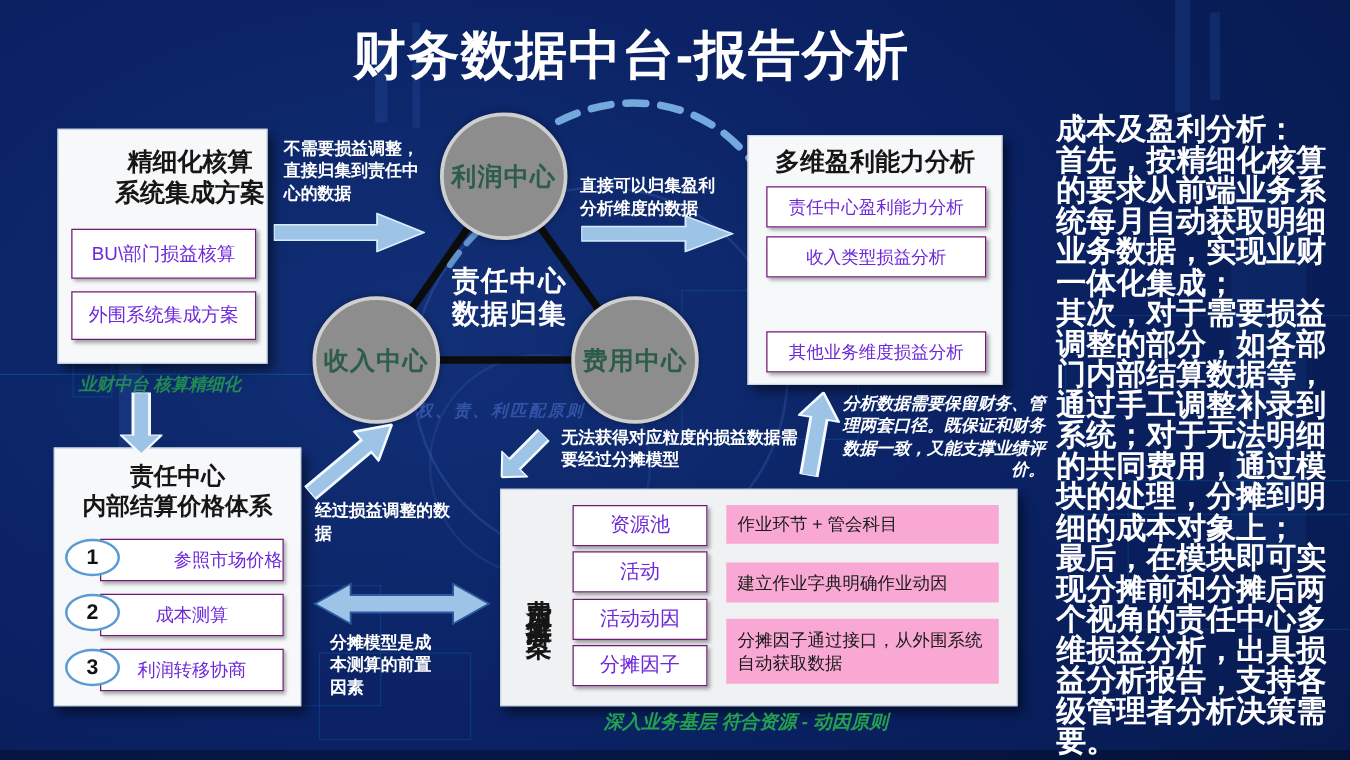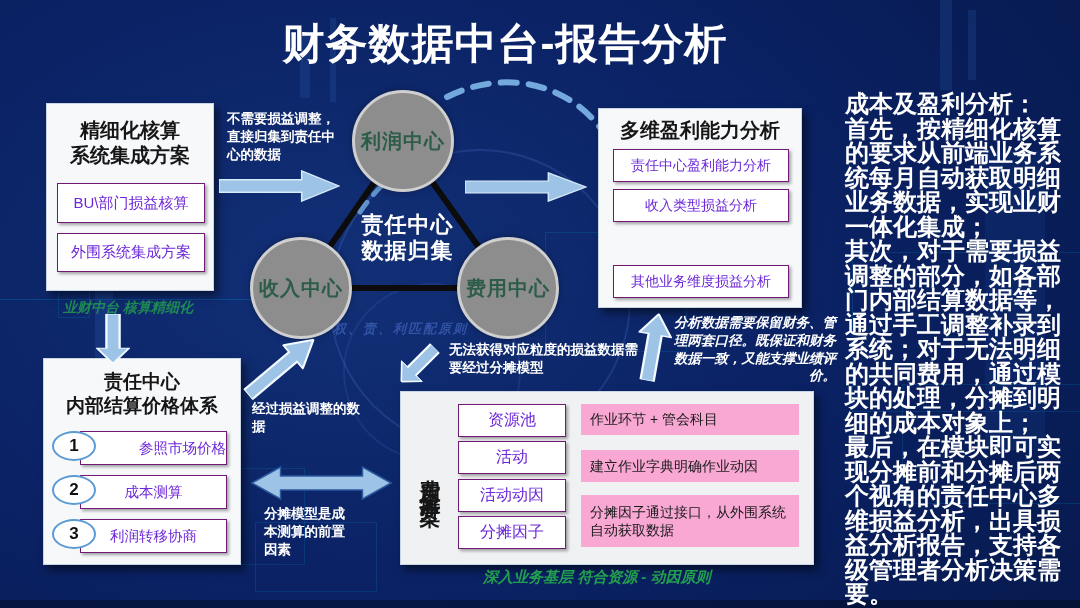--- a/index.html
+++ b/index.html
@@ -95,21 +95,21 @@
     <line x1="403" y1="141" x2="301" y2="288" stroke="#0c0c0c" stroke-width="6"></line>
     <line x1="403" y1="141" x2="508" y2="288" stroke="#0c0c0c" stroke-width="6"></line>
     <line x1="301" y1="288" x2="508" y2="288" stroke="#0c0c0c" stroke-width="6"></line>
     <path d="M 447,97 C 500,70 565,80 602,130" fill="none" stroke="#74a9dd" stroke-width="6" stroke-dasharray="16 12" stroke-linecap="round"></path>
     <path d="M 360,212 q 14,-20 26,-30" fill="none" stroke="#74a9dd" stroke-width="5" stroke-dasharray="12 10" stroke-linecap="round" opacity="0.8"></path>
   </svg>
 
   <div class="abs title" style="left:245px;top:16px;width:520px;">财务数据中台-报告分析</div>
 
   <div class="abs panel" style="left:46px;top:103px;width:166px;height:186px;">
-    <div class="abs box-title" style="left:0;top:14px;width:166px;font-size:20px;">精细化核算
+    <div class="abs box-title" style="left:0;top:14px;width:166px;font-size:20px;padding-left:22px;">精细化核算
 系统集成方案</div>
     <div class="subbox" style="left:10px;top:79px;width:146px;height:38px;font-size:15px;">
       <span>BU\部门损益核算</span>
     </div>
     <div class="subbox" style="left:10px;top:129px;width:146px;height:37px;font-size:15px;">
       <span>外围系统集成方案</span>
     </div>
   </div>
 
   <div class="circle" style="left:352px;top:90px;">
@@ -201,20 +201,21 @@
     <polygon points="0,11 82,11 82,1 119,18 82,35 82,25 0,25" fill="#9dc3e6" stroke="#f2f9ff" stroke-width="2.5"></polygon>
   </svg>
   <svg class="abs" style="left:619px;top:330px;width:68px;height:34px;transform:rotate(-80deg);" viewBox="0 0 120 36" preserveAspectRatio="none">
     <polygon points="0,11 82,11 82,1 119,18 82,35 82,25 0,25" fill="#9dc3e6" stroke="#f2f9ff" stroke-width="2.5"></polygon>
   </svg>
   <svg class="abs" style="left:250px;top:463px;width:143px;height:40px;" viewBox="0 0 150 40" preserveAspectRatio="none">
     <polygon points="2,20 32,4 32,13 118,13 118,4 148,20 118,36 118,27 32,27 32,36" fill="#9dc3e6" stroke="#2c5a9e" stroke-width="1.5"></polygon>
   </svg>
 
   <div class="note" style="left:227px;top:110px;width:114px;">不需要损益调整，直接归集到责任中心的数据</div>
+  <div class="note" style="left:464px;top:140px;width:112px;">直接可以归集盈利分析维度的数据</div>
   <div class="note" style="left:252px;top:400px;width:114px;">经过损益调整的数据</div>
   <div class="note" style="left:449px;top:341px;width:196px;">无法获得对应粒度的损益数据需要经过分摊模型</div>
   <div class="note note-italic" style="left:668px;top:314px;width:168px;text-align:right;">分析数据需要保留财务、管理两套口径。既保证和财务数据一致，又能支撑业绩评价。</div>
   <div class="note" style="left:264px;top:505px;width:88px;">分摊模型是成本测算的前置因素</div>
   <div class="abs green-note" style="left:63px;top:299px;font-size:14px;opacity:0.8;">业财中台 核算精细化</div>
   <div class="abs faint-note" style="left:333px;top:320px;font-size:13px;">权、责、利匹配原则</div>
   <div class="abs green-note" style="left:483px;top:568px;font-size:15px;">深入业务基层 符合资源 - 动因原则</div>
 
   <div class="rp-text" style="left:845px;top:92px;width:226px;">成本及盈利分析：
 首先，按精细化核算的要求从前端业务系统每月自动获取明细业务数据，实现业财一体化集成；

